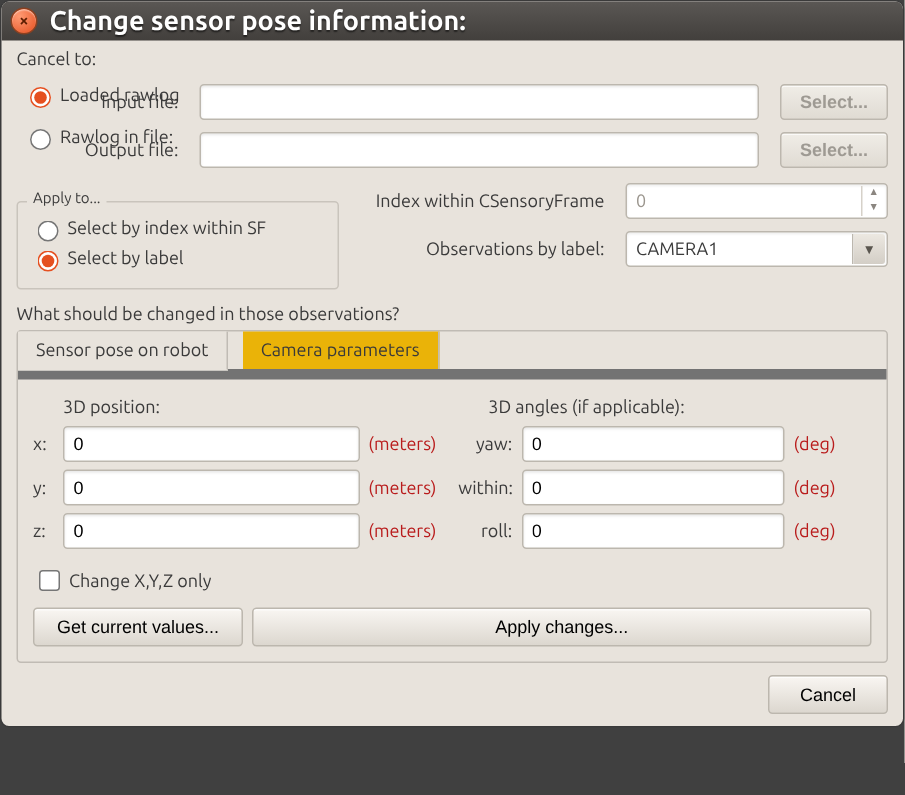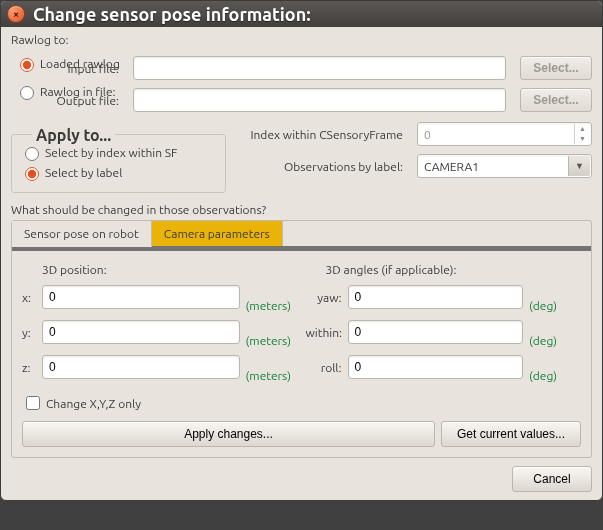--- a/index.html
+++ b/index.html
@@ -41,25 +41,24 @@
   .group {
     border: 1px solid #c9c4bc;
     border-radius: 3px;
     padding: 6px 8px 8px 8px;
     margin-top: 14px;
     position: relative;
     background: #e8e3dc;
   }
   .group-title {
     position:absolute;
-    top:-9px; left:20px;
+    top:-9px; left:6px;
     background:#e8e3dc;
     padding:0 4px;
-    font-size:16px;
-    font-weight:bold;
+    font-size:10px;
   }
   input[type=text] {
     height: 24px;
     border: 1px solid #bcb7ae;
     border-radius: 3px;
     background: #fff;
     padding: 0 6px;
     font-size: 12px;
     box-shadow: inset 0 1px 2px rgba(0,0,0,0.1);
   }
@@ -100,33 +99,33 @@
     border-left:1px solid #d6d1c9;
   }
   .combo .cbtn {
     position:absolute; right:1px; top:1px; bottom:1px; width:22px;
     background:linear-gradient(to bottom,#ece8e1,#d3cec6);
     border-left:1px solid #bcb7ae; border-radius:0 2px 2px 0;
     display:flex; align-items:center; justify-content:center;
     font-size:9px; color:#5a564f;
   }
   .tabs { border:1px solid #c0bbb4; border-radius:3px; padding: 10px 10px 10px 10px; margin-top:4px;}
-  .tabbar { display:flex; margin: -10px -10px 10px -10px; border-bottom:5px solid #737373;}
+  .tabbar { display:flex; margin: -10px -10px 10px -10px; border-bottom:7px solid #737373;gap:10px;}
   .tab {
     padding: 6px 12px; font-size:12px; border-right:1px solid #c0bbb4;
     background: #eab308;
   }
   .tab.active { background:#e8e3dc; border-bottom:1px solid #e8e3dc; margin-bottom:-1px;}
   .cols { display:flex; gap: 8px; }
   .col { flex:1; }
   .frow { display:flex; align-items:center; gap:6px; margin:5px 0;}
   .frow .l { width:14px; }
   .frow .l2 { width:36px; text-align:right;}
   .frow input { flex:1; }
-  .frow .u { width:52px; color:#15803d;margin-top:17px;}
+  .frow .u { width:52px; color:#b91c1c;}
   .colhdr { margin: 2px 0 6px 20px; }
   .btnrow { display:flex; gap:6px; margin-top:8px;}
   .footer { display:flex; justify-content:flex-end; padding-top:8px; }
   .bigbtn { flex:1; height:26px; }
   .question { margin-top:10px; margin-bottom:4px; }
   .applyto-options { padding-left:4px; }
   .applyto-options .row { margin: 6px 0; height:22px;}
   .inputfiles { display:flex; flex-direction:column; gap:8px; margin-left:20px; margin-top:-52px;}
   .inputfiles .fieldrow label { width:88px; text-align:right;}
   .inputfiles input { flex:1;}
@@ -134,21 +133,21 @@
 </head>
 <body>
 
 <div class="window">
   <div class="titlebar">
     <div class="close">×</div>
     <div class="title">Change sensor pose information:</div>
   </div>
   <div class="body">
 
-    <div>Rawlog to:</div>
+    <div>Cancel to:</div>
     <div class="applyto-options" style="margin-top:2px;">
       <div class="row">
         <input type="radio" class="radio" name="applyto" checked="" style="">
         <span>Loaded rawlog</span>
       </div>
       <div class="row">
         <input type="radio" class="radio" name="applyto" style="">
         <span>Rawlog in file:</span>
       </div>
     </div>
@@ -247,22 +246,22 @@
           </div>
         </div>
       </div>
 
       <div class="row" style="margin-top:6px;">
         <input type="checkbox" class="check" style="">
         <span>Change X,Y,Z only</span>
       </div>
 
       <div class="btnrow">
+        <button class="btn" style="width:140px;height:26px;">Get current values...</button>
         <button class="btn bigbtn">Apply changes...</button>
-        <button class="btn" style="width:140px;height:26px;">Get current values...</button>
       </div>
     </div>
 
     <div class="footer">
       <button class="btn" style="height:26px;min-width:80px;">Cancel</button>
     </div>
 
   </div>
 </div>
 

